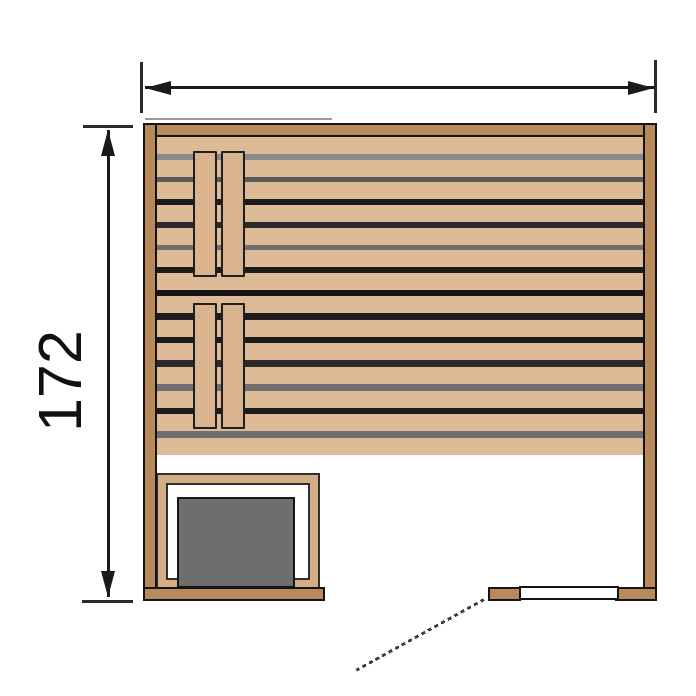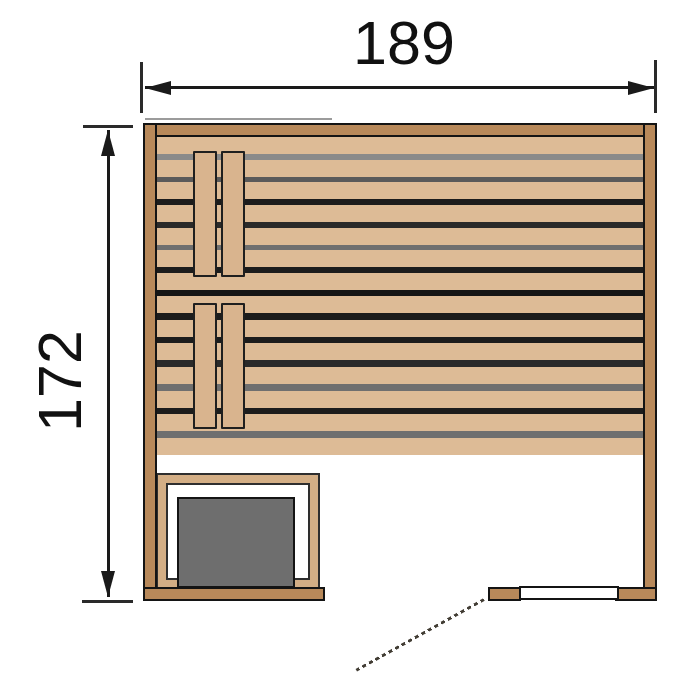--- a/index.html
+++ b/index.html
@@ -39,21 +39,20 @@
     height:3px;transform-origin:0 50%;
     background:repeating-linear-gradient(to right, var(--dash) 0 4px, transparent 4px 7.5px);
   }
   .shadow-line{background:var(--shadow_gray);}
 </style>
 </head>
 <body>
 
 <div class="canvas">
 
-  <div class="abs dim-label" style="left:294px;top:13px;width:220px;">189</div>
   <div class="abs ext-tick" style="left:140px;top:62px;width:3px;height:51px;"></div>
   <div class="abs ext-tick" style="left:654px;top:60px;width:3px;height:53px;"></div>
   <div class="abs dim-line" style="left:145px;top:86px;width:509px;height:3px;"></div>
   <div class="abs tri left" style="left:145px;top:81px;"></div>
   <div class="abs tri right" style="left:628px;top:81px;"></div>
 
   <div class="abs dim-label" style="left:-49px;top:350px;width:220px;height:62px;transform:rotate(-90deg);">172</div>
   <div class="abs ext-tick" style="left:83px;top:125px;width:50px;height:3px;"></div>
   <div class="abs ext-tick" style="left:82px;top:600px;width:51px;height:3px;"></div>
   <div class="abs dim-line" style="left:107px;top:130px;width:3px;height:467px;"></div>

